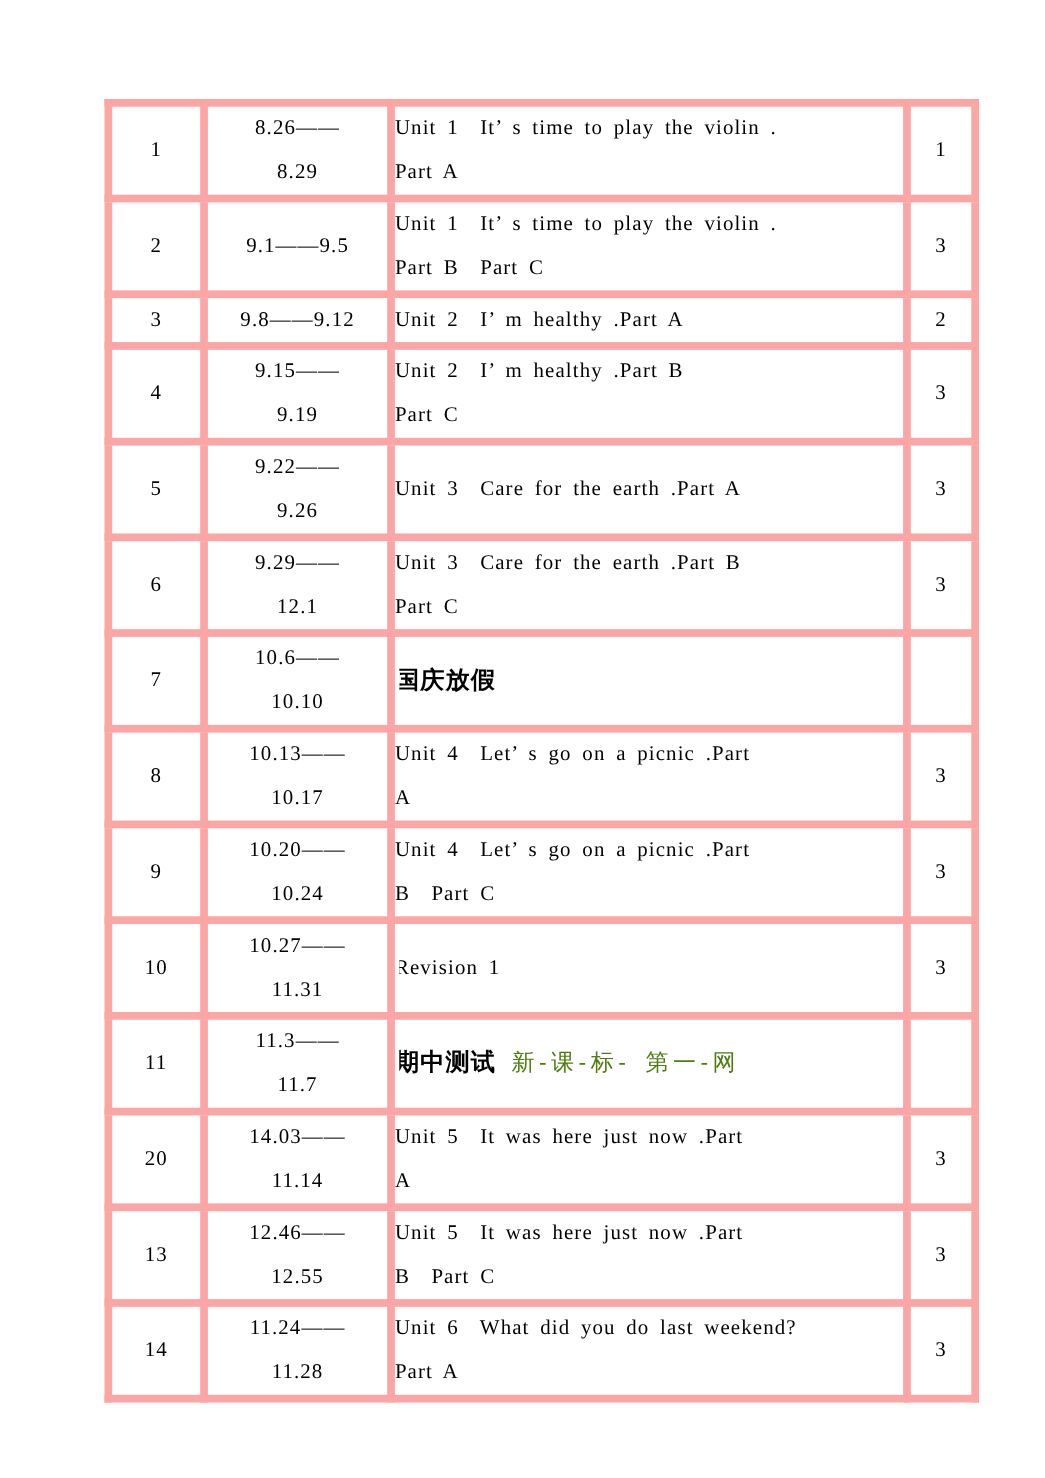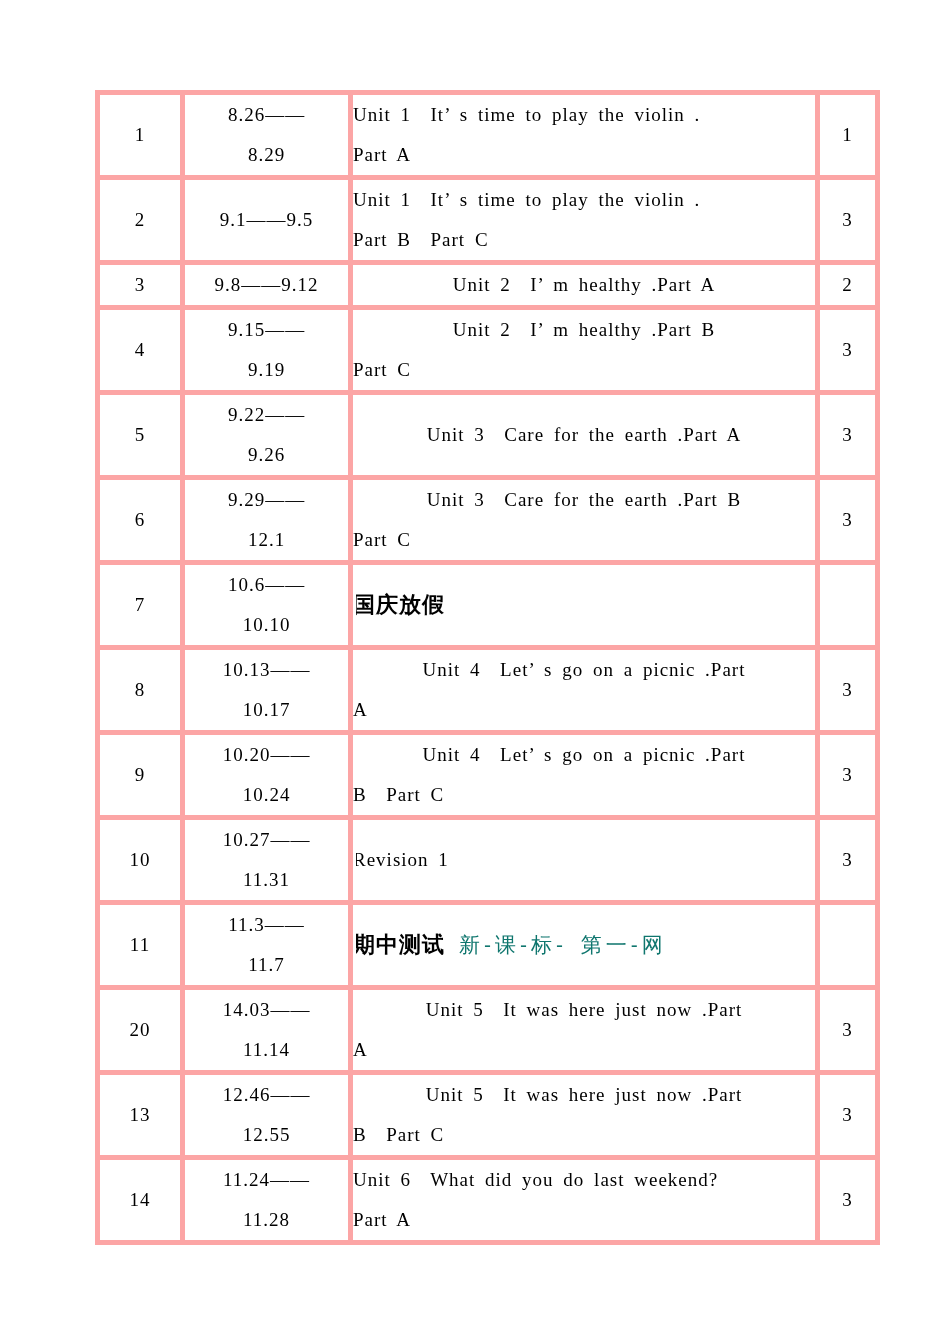--- a/index.html
+++ b/index.html
@@ -22,21 +22,21 @@
   }
   table.schedule {
     position: absolute;
     left: 95px;
     top: 90px;
     width: 760px;
     border-collapse: collapse;
     table-layout: fixed;
   }
   table.schedule td {
-    border: 5px solid #fca5a5;
+    border: 7px solid #fca5a5;
     font-size: 19px;
     line-height: 40px;
     letter-spacing: 1px;
     word-spacing: 4px;
     vertical-align: middle;
     padding: 0;
     overflow: hidden;
   }
   td.col-week {
     width: 80px;
@@ -63,36 +63,36 @@
   }
   .date-line {
     white-space: pre;
   }
   .content-line {
     white-space: pre-wrap;
     display: block;
   }
   .content-line.justify {
     display: flex;
-    justify-content: center;
+    justify-content: flex-start;
   }
   .content-line.justify span {
     white-space: pre;
   }
   .cn-text {
     font-family: "Liberation Sans", "DejaVu Sans", sans-serif;
     font-weight: 700;
     font-size: 22px;
     letter-spacing: 1px;
   }
   .watermark {
     font-family: "Liberation Sans", "DejaVu Sans", sans-serif;
     font-weight: 400;
     font-size: 21px;
-    color: #0f766e;
+    color: #4d7c0f;
     letter-spacing: 4px;
     margin-left: 14px;
   }
 </style>
 </head>
 <body>
 
 <div class="page">
   <table class="schedule">
     <tbody>

